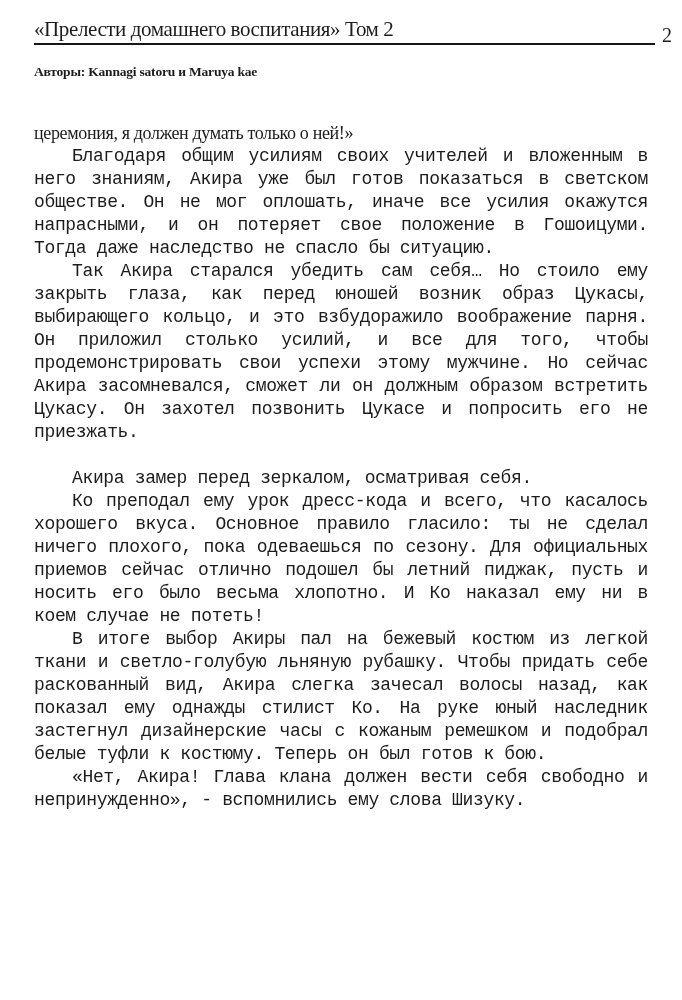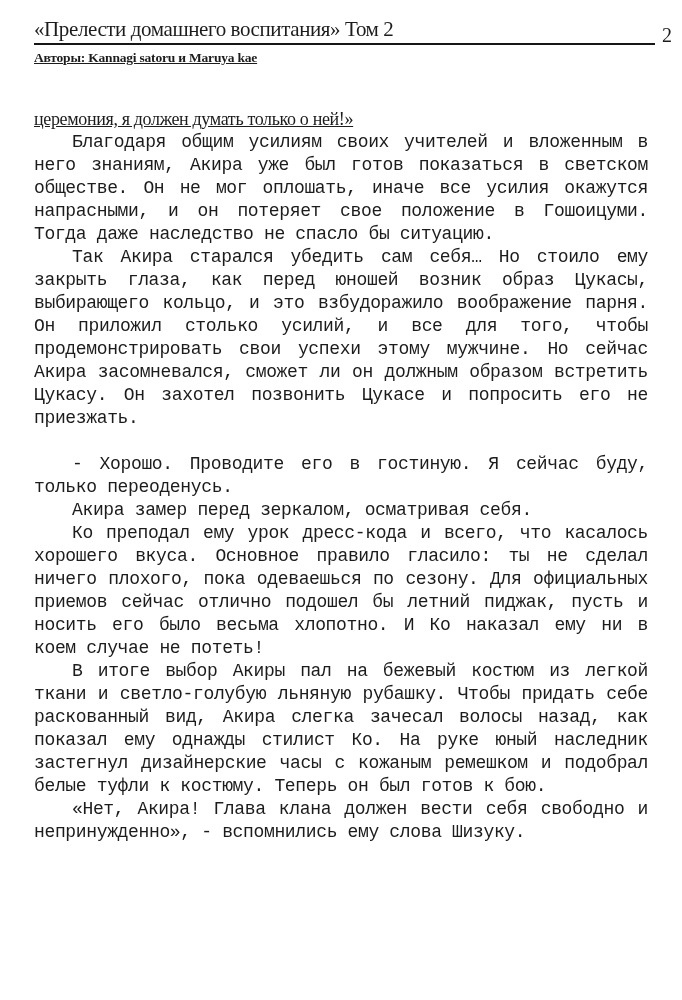--- a/index.html
+++ b/index.html
@@ -38,36 +38,35 @@
   }
   .page-number {
     font-size: 20px;
     line-height: 1.02;
     padding-left: 7px;
   }
   .authors {
     font-size: 13.5px;
     font-weight: bold;
     letter-spacing: -0.2px;
-    margin-top: 5px;
-    text-decoration: underline;
+    margin-top: 19px;
   }
   .content {
     margin-top: 42px;
     font-size: 18px;
     line-height: 23px;
     text-align: justify;
     letter-spacing: -0.35px;
   }
   .content p {
     margin: 0;
     padding: 0;
   }
   .content p.indent { text-indent: 38px; font-family: Liberation Mono, monospace; }
-  .content p.continuation { text-indent: 0; text-decoration: underline; }
+  .content p.continuation { text-indent: 0; }
   .content p.spacer { height: 23px; }
 </style>
 </head>
 <body>
 
 <div class="page">
 
   <div class="header-row">
     <div class="header-title-wrap">
       <span class="header-title">«Прелести домашнего воспитания» Том 2</span>
@@ -76,20 +75,19 @@
   </div>
 
   <div class="authors">Авторы: Kannagi satoru и Maruya kae</div>
 
   <div class="content">
 
   <p class="continuation">церемония, я должен думать только о ней!»</p>
       <p class="indent">Благодаря общим усилиям своих учителей и вложенным в него знаниям, Акира уже был готов показаться в светском обществе. Он не мог оплошать, иначе все усилия окажутся напрасными, и он потеряет свое положение в Гошоицуми. Тогда даже наследство не спасло бы ситуацию.</p>
       <p class="indent">Так Акира старался убедить сам себя… Но стоило ему закрыть глаза, как перед юношей возник образ Цукасы, выбирающего кольцо, и это взбудоражило воображение парня. Он приложил столько усилий, и все для того, чтобы продемонстрировать свои успехи этому мужчине. Но сейчас Акира засомневался, сможет ли он должным образом встретить Цукасу. Он захотел позвонить Цукасе и попросить его не приезжать.</p>
       <p class="spacer"></p>
-      <p class="indent">- Хорошо. Проводите его в гостиную. Я сейчас буду, только переоденусь.</p>
       <p class="indent">Акира замер перед зеркалом, осматривая себя.</p>
       <p class="indent">Ко преподал ему урок дресс-кода и всего, что касалось хорошего вкуса. Основное правило гласило: ты не сделал ничего плохого, пока одеваешься по сезону. Для официальных приемов сейчас отлично подошел бы летний пиджак, пусть и носить его было весьма хлопотно. И Ко наказал ему ни в коем случае не потеть!</p>
       <p class="indent">В итоге выбор Акиры пал на бежевый костюм из легкой ткани и светло-голубую льняную рубашку. Чтобы придать себе раскованный вид, Акира слегка зачесал волосы назад, как показал ему однажды стилист Ко. На руке юный наследник застегнул дизайнерские часы с кожаным ремешком и подобрал белые туфли к костюму. Теперь он был готов к бою.</p>
       <p class="indent">«Нет, Акира! Глава клана должен вести себя свободно и непринужденно», - вспомнились ему слова Шизуку.</p>
     </div>
 
 </div>
 
 </body></html>

